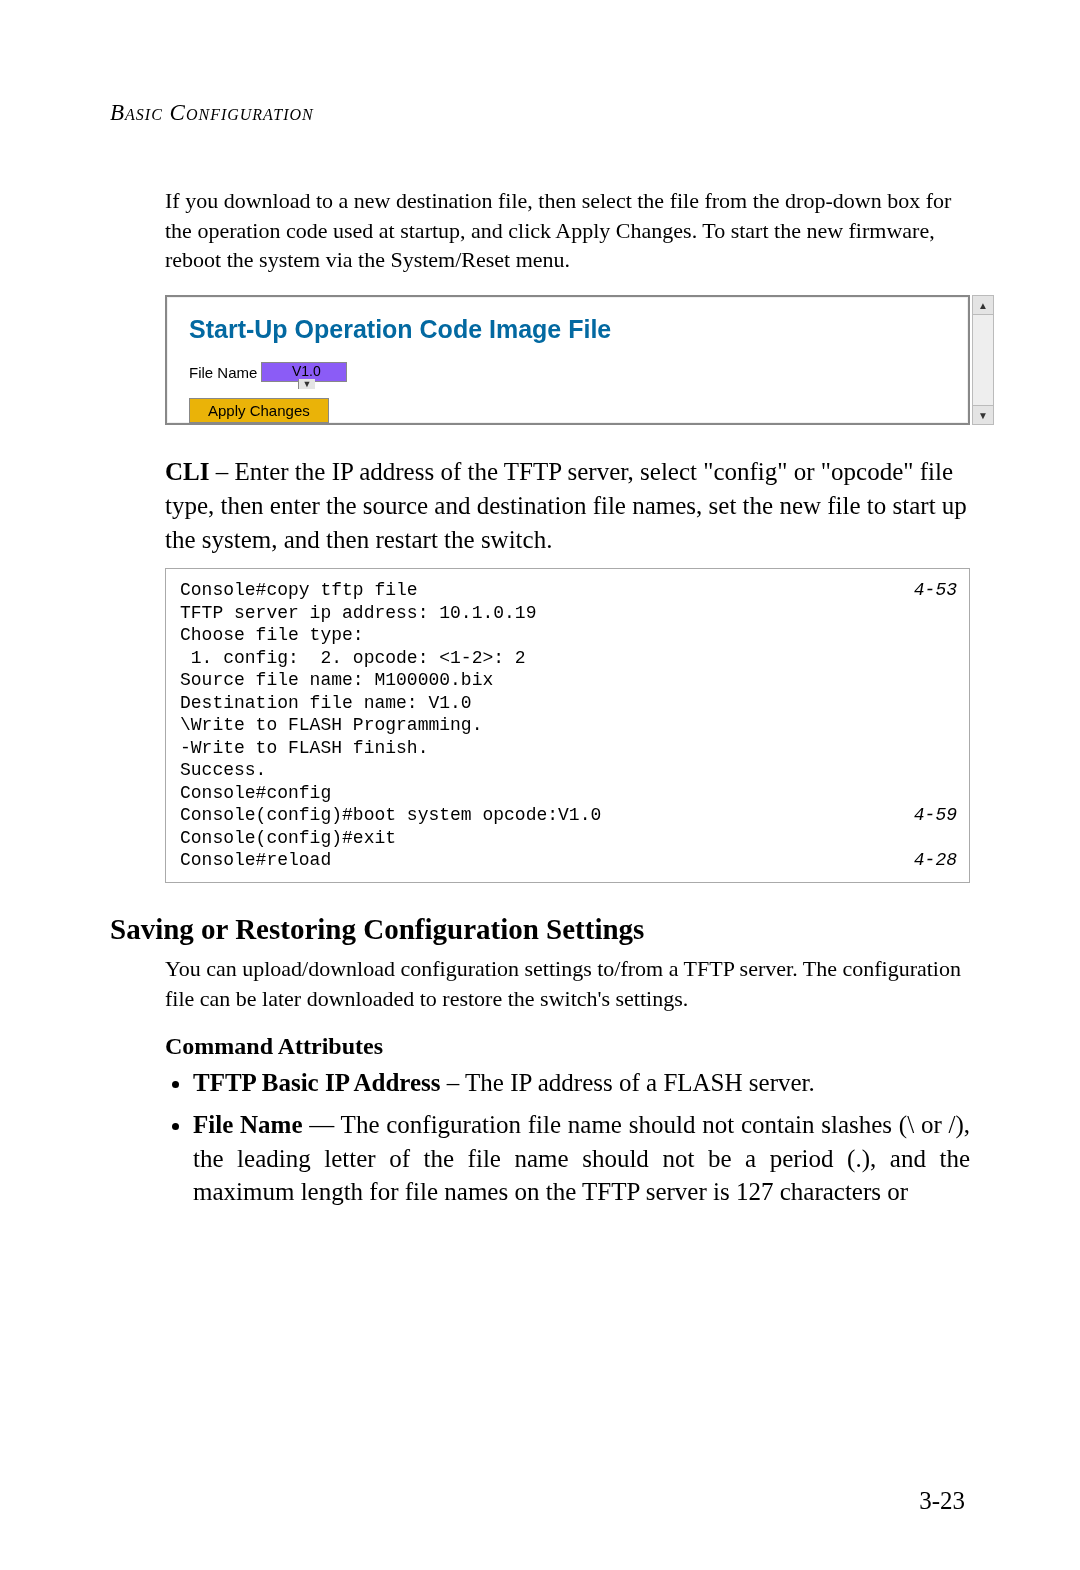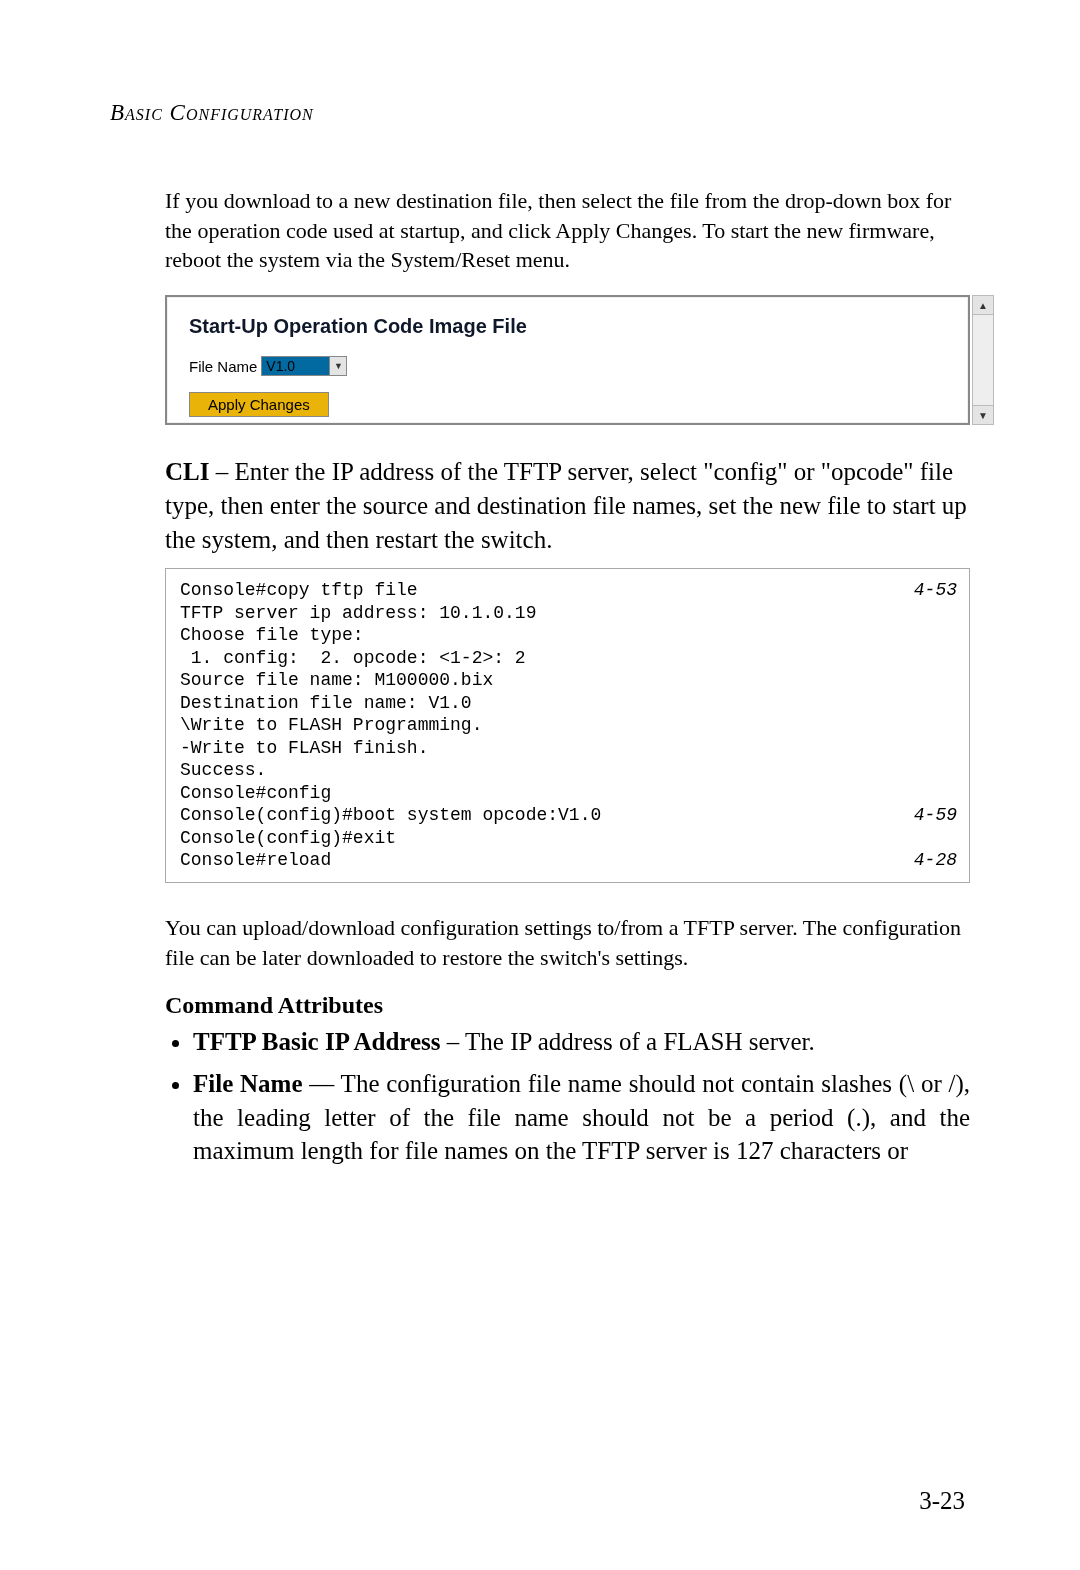--- a/index.html
+++ b/index.html
@@ -37,45 +37,46 @@
     position: relative;
     padding: 18px 22px 18px 22px;
     font-family: Arial, Helvetica, sans-serif;
     height: 130px;
     box-sizing: border-box;
     overflow: visible;
     box-shadow: 0 0 0 1px #f0f0f0 inset;
   }
   .ui-title {
     font-weight: bold;
-    font-size: 20px;
-    color: #0f172a;
+    font-size: 25px;
+    color: #0369a1;
     margin-bottom: 18px;
   }
   .ui-row {
     display: flex;
     align-items: center;
     gap: 4px;
     margin-bottom: 10px;
   }
   .ui-label {
     font-size: 15px;
     color: #000;
   }
   .ui-select {
     display: inline-flex;
     align-items: center;
     justify-content: space-between;
     border: 1px solid #888;
-    background: #0369a1;
+    background: #8b5cf6;
     font-size: 14px;
     height: 20px;
     width: 86px;
     padding: 0 0 0 4px;
     box-sizing: border-box;
+    flex-direction: column;
   }
   .ui-select .sel-btn {
     width: 16px;
     height: 18px;
     background: #e4e4e4;
     border-left: 1px solid #888;
     display: flex;
     align-items: center;
     justify-content: center;
     font-size: 9px;
@@ -183,20 +184,21 @@
       <div class="scroll-btn bottom">▼</div>
     </div>
   </div>
 
   <p class="cli-para">
     <span class="bold">CLI</span><span> – Enter the IP address of the TFTP server, select "config" or "opcode" file type, then enter the source and destination file names, set the new file to start up the system, and then restart the switch.</span>
   </p>
 
   <div class="code-box" id="code-box"><span class="code-line">Console#copy tftp file<span class="code-ref">4-53</span></span><span class="code-line">TFTP server ip address: 10.1.0.19</span><span class="code-line">Choose file type:</span><span class="code-line"> 1. config:  2. opcode: &lt;1-2&gt;: 2</span><span class="code-line">Source file name: M100000.bix</span><span class="code-line">Destination file name: V1.0</span><span class="code-line">\Write to FLASH Programming.</span><span class="code-line">-Write to FLASH finish.</span><span class="code-line">Success.</span><span class="code-line">Console#config</span><span class="code-line">Console(config)#boot system opcode:V1.0<span class="code-ref">4-59</span></span><span class="code-line">Console(config)#exit</span><span class="code-line">Console#reload<span class="code-ref">4-28</span></span></div>
 
+  <h2 class="section">Saving or Restoring Configuration Settings</h2>
 
   <p class="body-text">You can upload/download configuration settings to/from a TFTP server. The configuration file can be later downloaded to restore the switch's settings.</p>
 
   <div class="sub-bold">Command Attributes</div>
 
   <ul class="attrs" id="attrs-list">
       <li><strong>TFTP Basic IP Address</strong><span> – The IP address of a FLASH server.</span></li>
       <li><strong>File Name</strong><span> — The configuration file name should not contain slashes (\ or /), the leading letter of the file name should not be a period (.), and the maximum length for file names on the TFTP server is 127 characters or</span></li>
     </ul>
 

